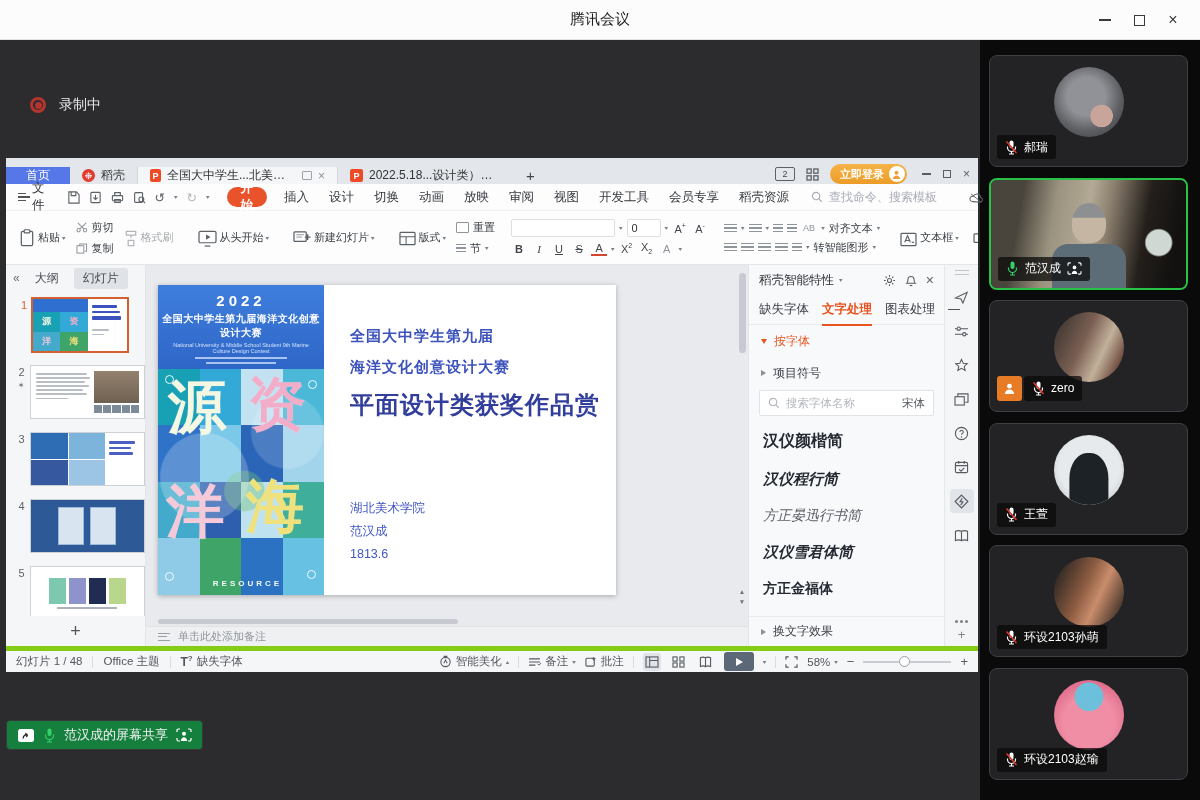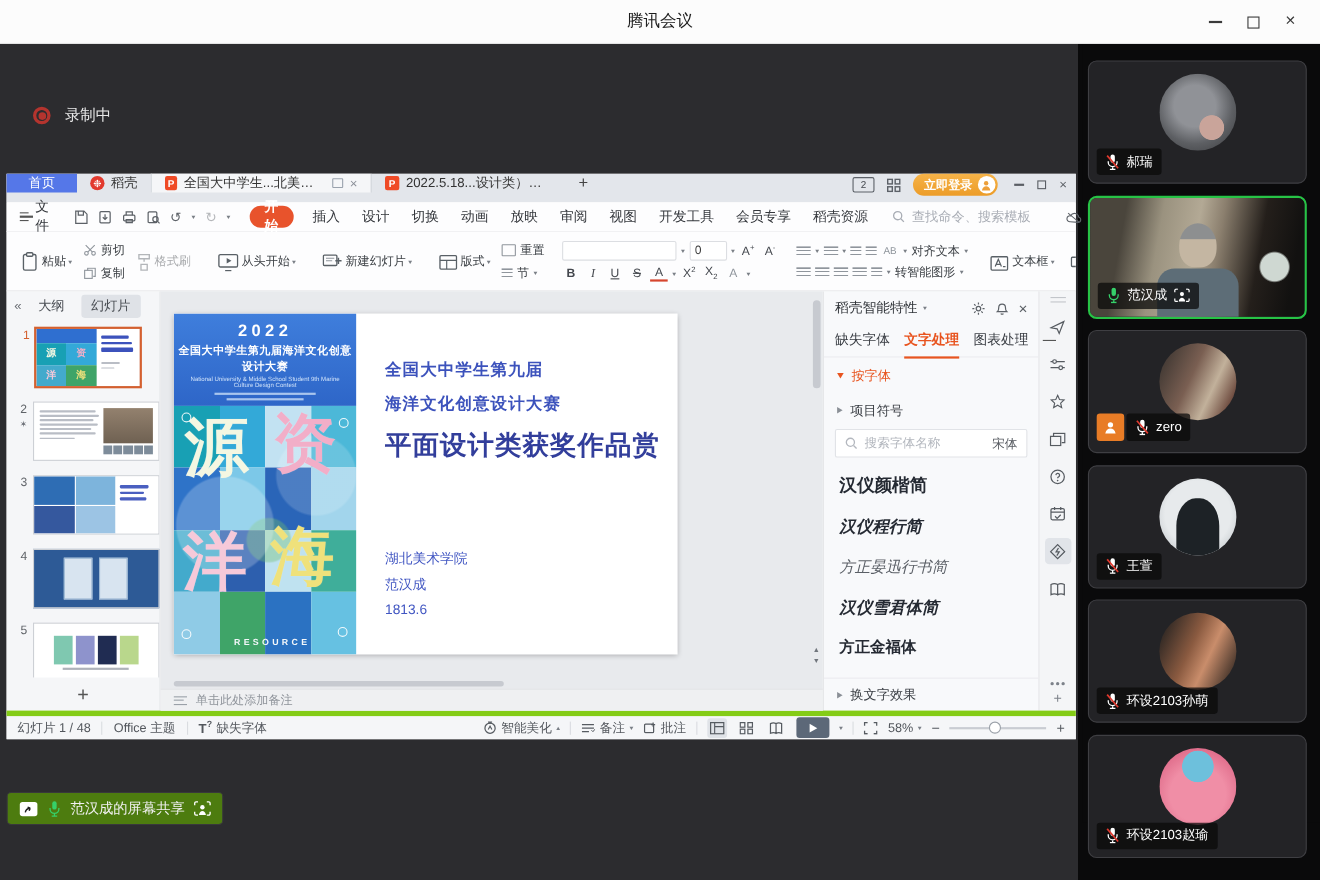--- a/index.html
+++ b/index.html
@@ -12,25 +12,25 @@
 .wbtn{width:34px;height:40px;display:flex;align-items:center;justify-content:center;cursor:default}
 .ic-min{width:12px;height:2px;background:#3a3a3a}
 .ic-max{width:11px;height:11px;border:1.5px solid #3a3a3a}
 .ic-x{font-size:16px;color:#3a3a3a;line-height:1}
 
 .share-area{position:absolute;left:0;top:40px;width:980px;height:760px;background:#2c2c2f}
 .recording{position:absolute;left:30px;top:56px;display:flex;align-items:center;gap:13px}
 .rec-dot{width:16px;height:16px;border:3px solid #b4342e;border-radius:50%;position:relative}
 .rec-dot::after{content:"";position:absolute;inset:1.5px;background:#b4342e;border-radius:50%}
 .rec-label{color:#e8e8e8;font-size:14px}
-.share-pill{position:absolute;left:6px;top:680px;height:30px;background:#4d7c0f;border:1px solid #38383b;border-radius:4px;display:flex;align-items:center;gap:8px;padding:0 10px;color:#f0f0f0;font-size:13px}
+.share-pill{position:absolute;left:6px;top:680px;height:30px;background:#15803d;border:1px solid #38383b;border-radius:4px;display:flex;align-items:center;gap:8px;padding:0 10px;color:#f0f0f0;font-size:13px}
 
 .wps{position:absolute;left:6px;top:118px;width:972px;height:514px;background:#fff;display:flex;flex-direction:column;font-size:12px}
 
-.tabbar{height:26px;background:#e3e6eb;display:flex;align-items:flex-start;font-size:12px;color:#333}
+.tabbar{height:26px;background:#e3e6eb;display:flex;align-items:flex-end;font-size:12px;color:#333}
 .tab{display:flex;align-items:center;gap:6px;padding:0 12px;white-space:nowrap}
 .tab-home{background:#5577e8;color:#fff;min-width:64px;justify-content:center}
 .docer-dot{width:13px;height:13px;border-radius:50%;background:#e23a2e;color:#fff;font-size:9px;display:flex;align-items:center;justify-content:center}
 .tab-doc{border-left:1px solid #d3d7dd;max-width:200px}
 .tab-doc.act{background:#f5f6f8}
 .pico{width:13px;height:13px;border-radius:2px;background:#ef4a26;color:#fff;font-size:9px;font-weight:bold;display:flex;align-items:center;justify-content:center}
 .doclabel{overflow:hidden;text-overflow:ellipsis;white-space:nowrap;max-width:135px}
 .tab-x{color:#8a8f98;font-size:12px}
 .ghostpin{width:11px;height:9px;border:1px solid #9aa2ad;border-radius:1px}
 .tab-new{padding:0 10px;font-size:15px;color:#444;display:flex;align-items:center}

